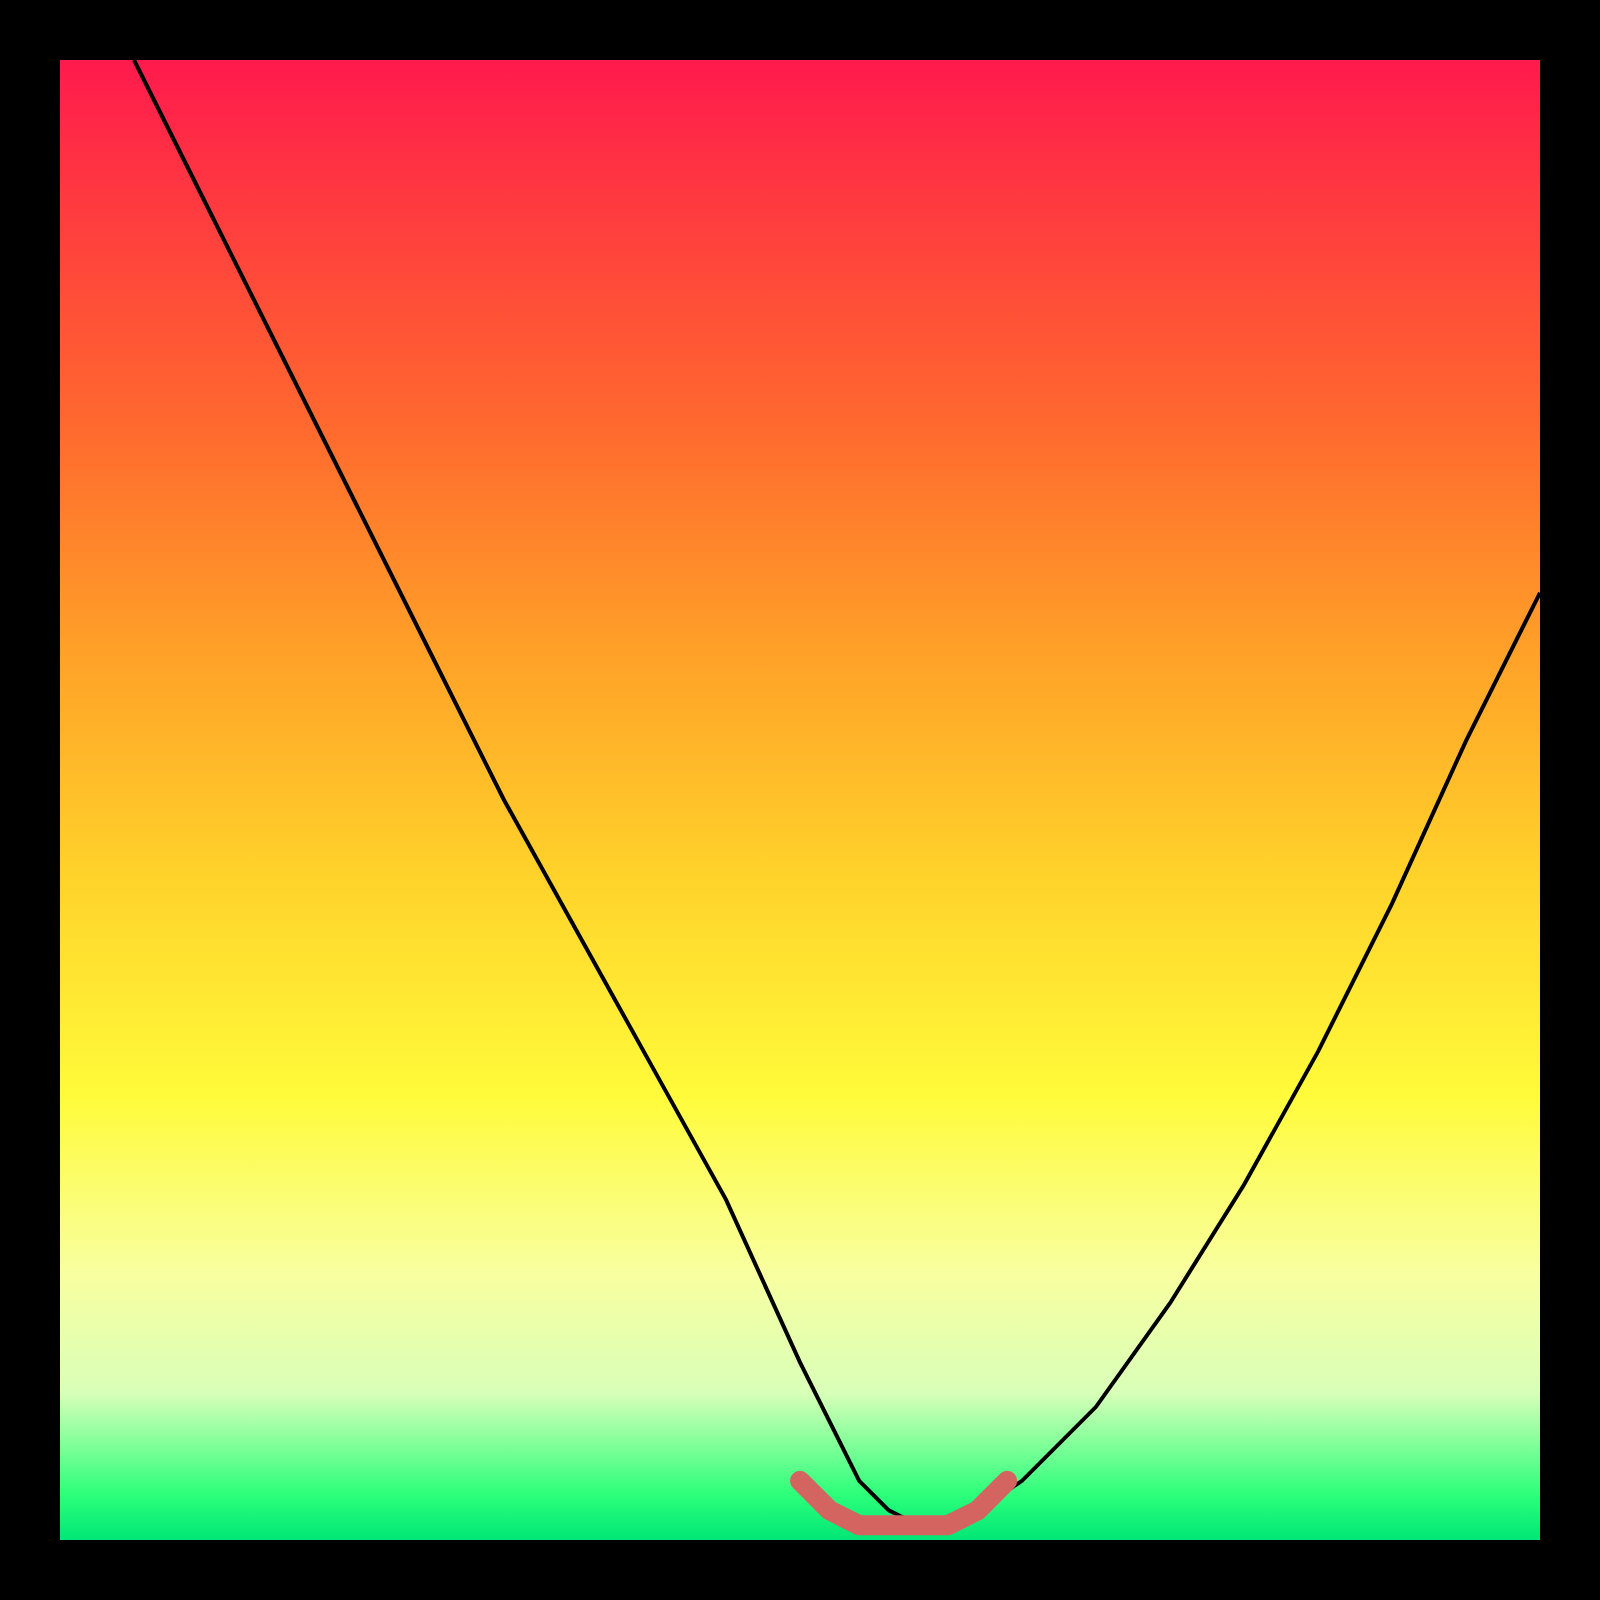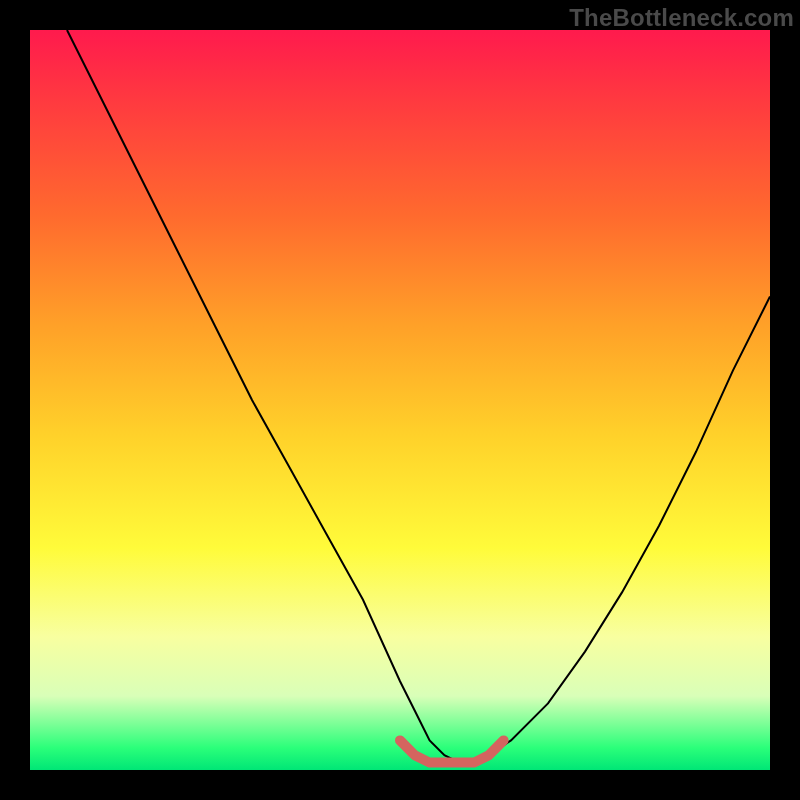--- a/index.html
+++ b/index.html
@@ -58,14 +58,13 @@
 
 <div class="frame">
   <div class="plot">
 
     <svg width="740" height="740" viewBox="0 0 740 740" preserveAspectRatio="none">
       <path id="curve-path" fill="none" stroke="#000000" stroke-width="2" d="M37.0 0.0 L74.0 74.0 L111.0 148.0 L148.0 222.0 L185.0 296.0 L222.0 370.0 L259.0 436.6 L296.0 503.2 L333.0 569.8 L370.0 651.2 L384.8 680.8 L399.6 710.4 L414.4 725.2 L429.2 732.6 L444.0 732.6 L458.8 725.2 L481.0 710.4 L518.0 673.4 L555.0 621.6 L592.0 562.4 L629.0 495.8 L666.0 421.8 L703.0 340.4 L740.0 266.4"></path>
       <path id="band-path" fill="none" stroke="#d4645f" stroke-width="10" stroke-linecap="round" stroke-linejoin="round" d="M370.0 710.4 L384.8 725.2 L399.6 732.6 L414.4 732.6 L429.2 732.6 L444.0 732.6 L458.8 725.2 L473.6 710.4"></path>
     </svg>
 
   </div>
-  <div class="watermark">TheBottleneck.com</div>
 </div>
 
 </body></html>

